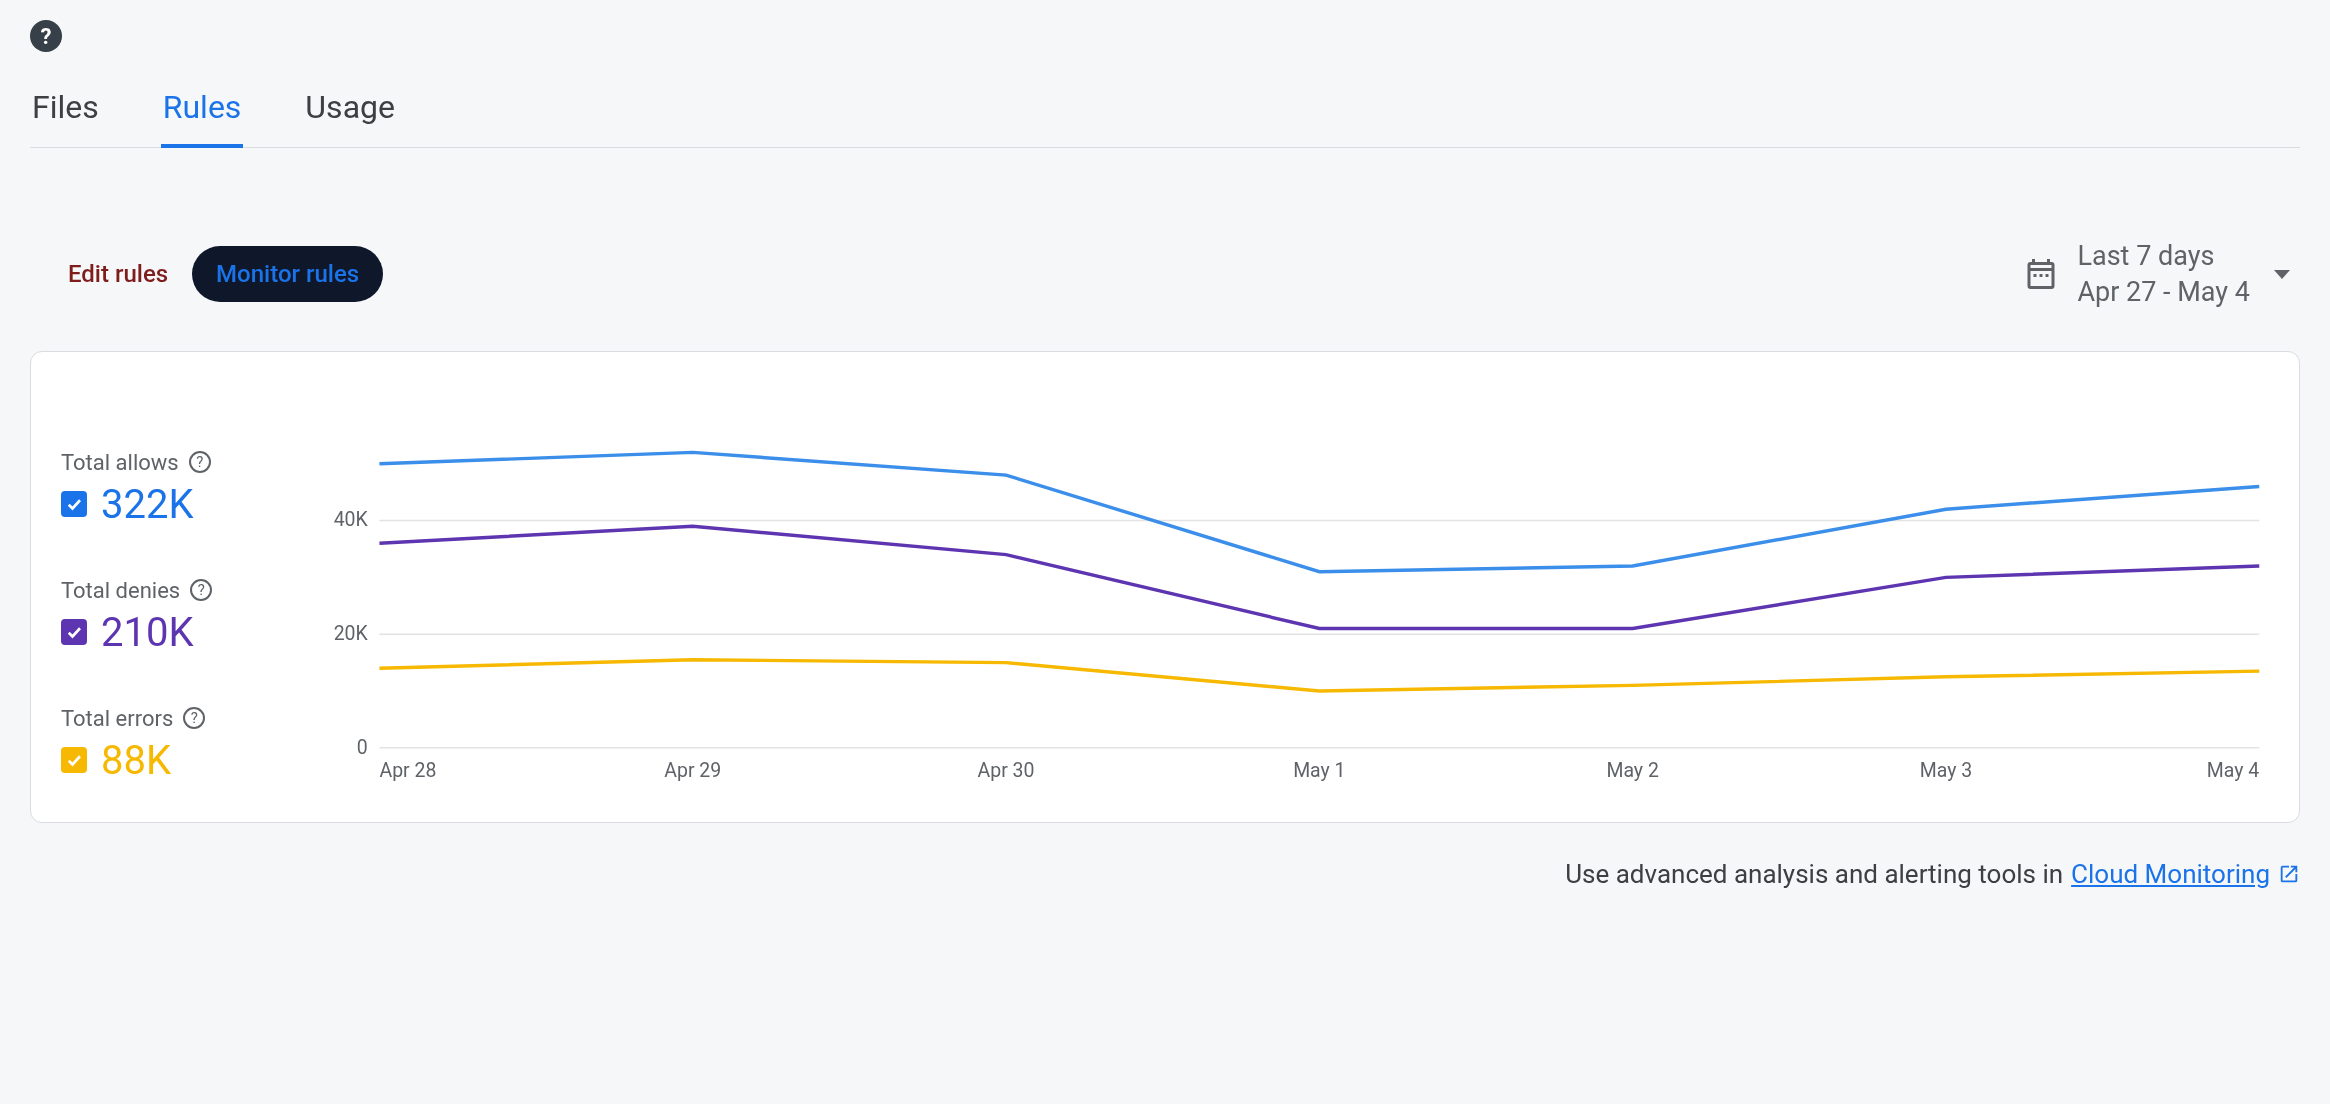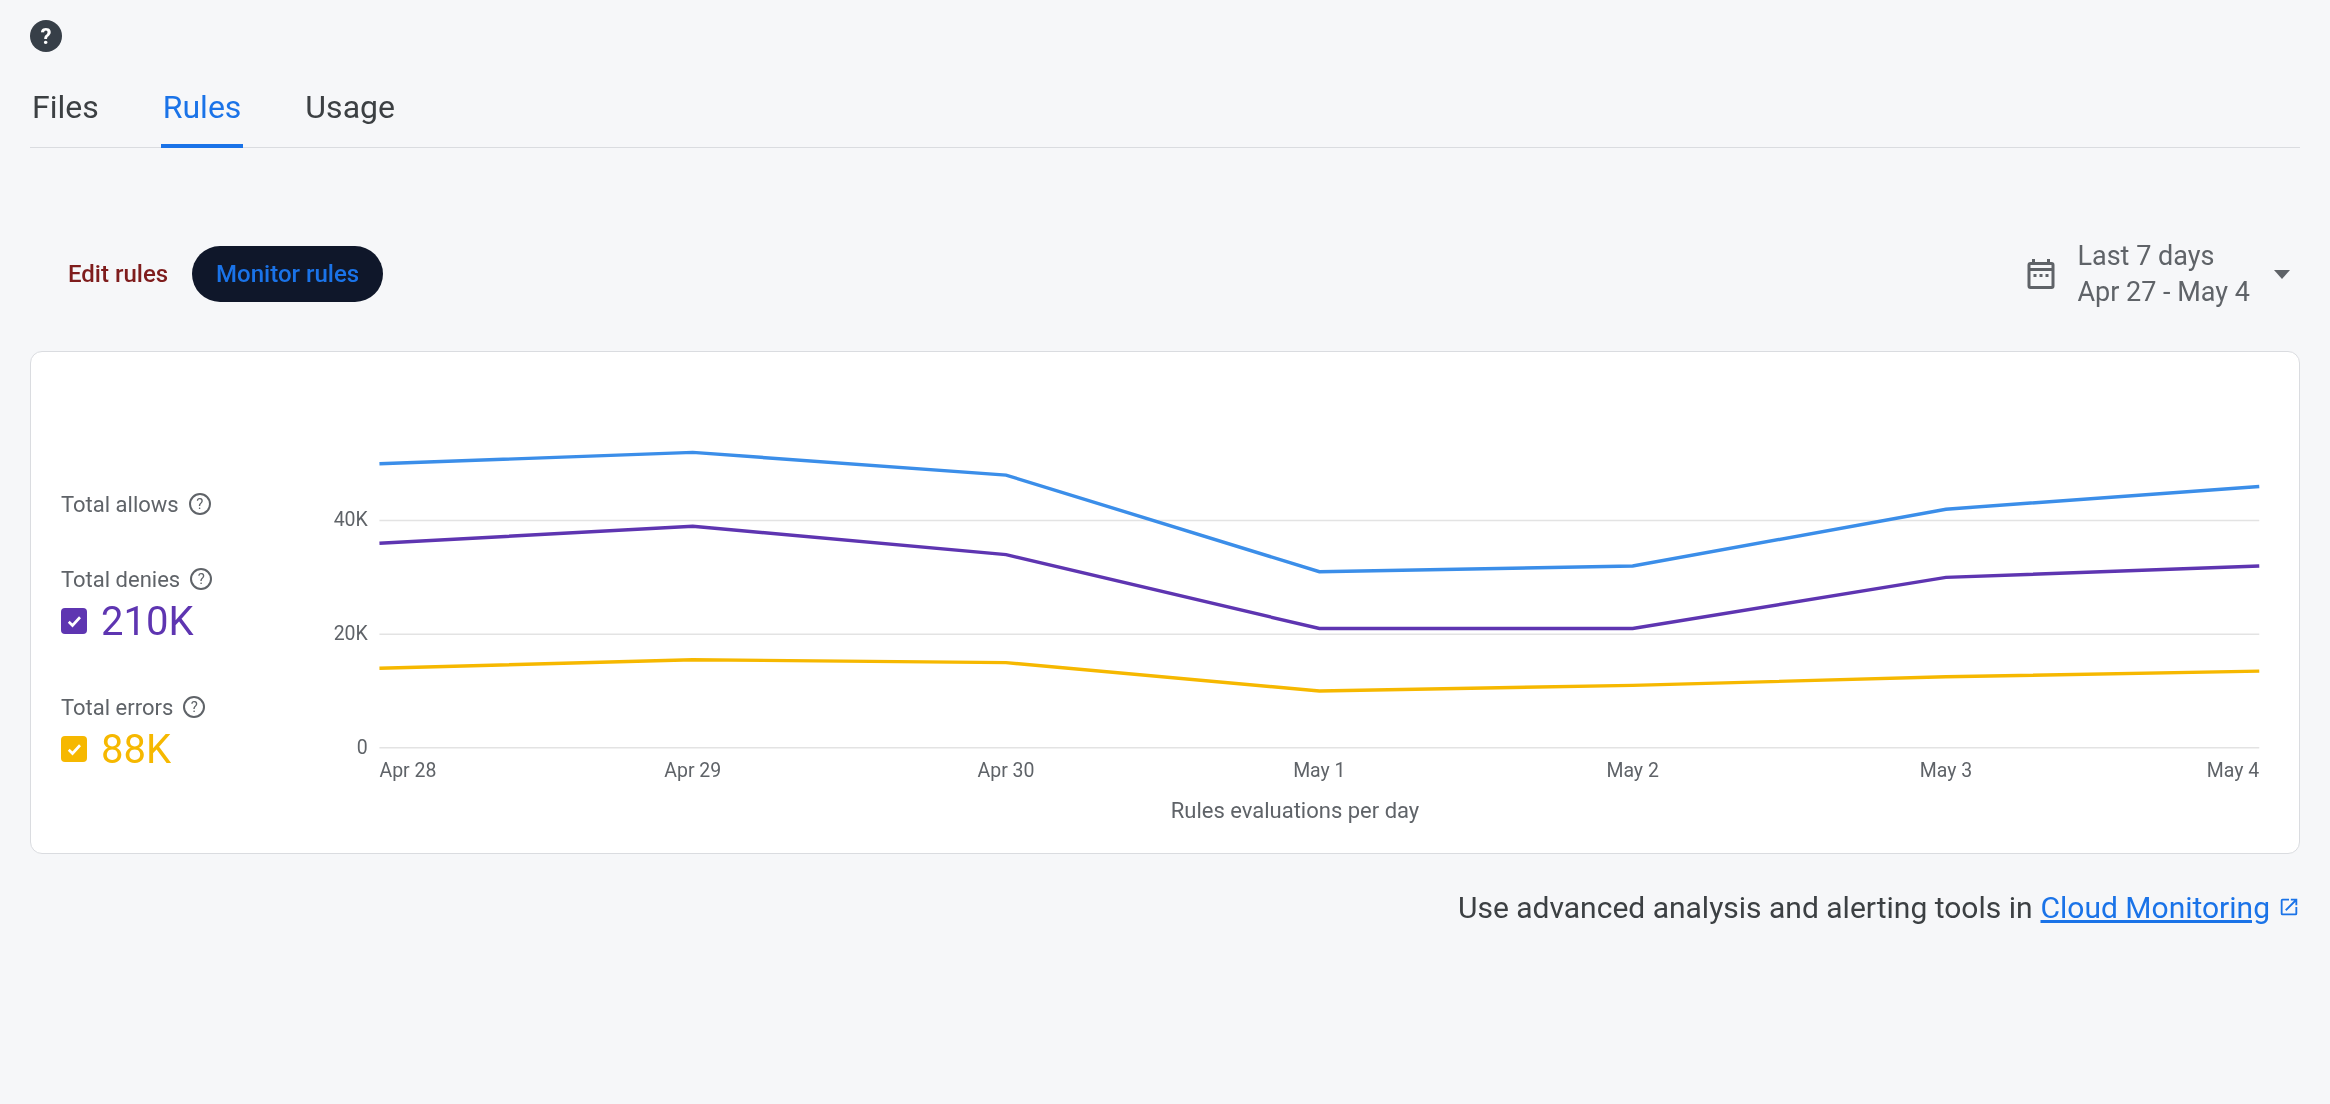--- a/index.html
+++ b/index.html
@@ -70,21 +70,21 @@
 .chart-svg { width: 100%; height: 400px; }
 .grid-line { stroke: #e3e3e3; stroke-width: 1.5; }
 .series-line { fill: none; stroke-width: 3.5; }
 .line-blue { stroke: #3b8ee9; }
 .line-purple { stroke: #5e35b1; }
 .line-amber { stroke: #f6b800; }
 .axis-text { fill: #5f6368; font-size: 20px; }
 .chart-caption { text-align: center; font-size: 22px; color: #5f6368; margin-top: 6px; }
 
 .footer-note {
-  text-align: right; margin-top: 36px; font-size: 30px; color: #3c4043;
+  text-align: right; margin-top: 36px; font-size: 26px; color: #3c4043;
   display: flex; justify-content: flex-end; align-items: center; gap: 8px;
 }
 .footer-note a { color: #1a73e8; text-decoration: underline; cursor: pointer; }
 .ext-icon { width: 22px; height: 22px; }
 </style>
 </head>
 <body>
 
 <div class="header-row">
   <div class="help-icon">?</div>
@@ -112,20 +112,28 @@
     <div class="caret"></div>
   </div>
 </div>
 
 <div class="card">
   <div class="metrics">
     <div>
       <div class="metric-label">
         <span>Total allows</span>
         <span class="metric-q">?</span>
+      </div>
+      <div class="metric-val-row">
+        <span class="chk chk-blue">
+          <svg viewBox="0 0 24 24" fill="none" stroke="#fff" stroke-width="3.5">
+              <polyline points="5 13 10 18 20 7"></polyline>
+            </svg>
+        </span>
+        <span class="metric-val val-blue">322K</span>
       </div>
     </div>
     <div>
       <div class="metric-label">
         <span>Total denies</span>
         <span class="metric-q">?</span>
       </div>
       <div class="metric-val-row">
         <span class="chk chk-purple">
           <svg viewBox="0 0 24 24" fill="none" stroke="#fff" stroke-width="3.5">
@@ -163,21 +171,20 @@
         <path d="M60 150 L381.66666666666663 132.5 L703.3333333333333 161.66666666666669 L1025 237.5 L1346.6666666666665 237.5 L1668.3333333333335 185 L1990 173.33333333333334" class="series-line line-purple"></path>
         <path d="M60 278.3333333333333 L381.66666666666663 269.58333333333337 L703.3333333333333 272.5 L1025 301.6666666666667 L1346.6666666666665 295.8333333333333 L1668.3333333333335 287.0833333333333 L1990 281.25" class="series-line line-amber"></path>
         <text x="60" y="390" text-anchor="start" class="axis-text">Apr 28</text>
         <text x="381.66666666666663" y="390" text-anchor="middle" class="axis-text">Apr 29</text>
         <text x="703.3333333333333" y="390" text-anchor="middle" class="axis-text">Apr 30</text>
         <text x="1025" y="390" text-anchor="middle" class="axis-text">May 1</text>
         <text x="1346.6666666666665" y="390" text-anchor="middle" class="axis-text">May 2</text>
         <text x="1668.3333333333335" y="390" text-anchor="middle" class="axis-text">May 3</text>
         <text x="1990" y="390" text-anchor="end" class="axis-text">May 4</text>
       </svg>
-    <div class="chart-caption">Rules evaluations per day</div>
   </div>
 </div>
 
 <div class="footer-note">
   <span>Use advanced analysis and alerting tools in </span>
   <a>Cloud Monitoring</a>
   <svg class="ext-icon" viewBox="0 0 24 24" fill="#1a73e8">
     <path d="M14 3v2h3.59L7.76 14.83l1.41 1.41L19 6.41V10h2V3h-7zM19 19H5V5h7V3H5a2 2 0 0 0-2 2v14a2 2 0 0 0 2 2h14a2 2 0 0 0 2-2v-7h-2v7z"></path>
   </svg>
 </div>

